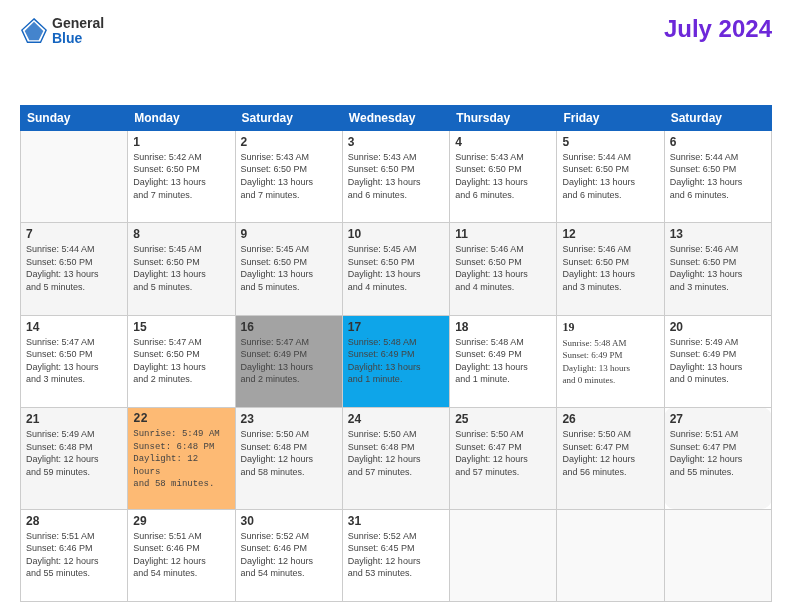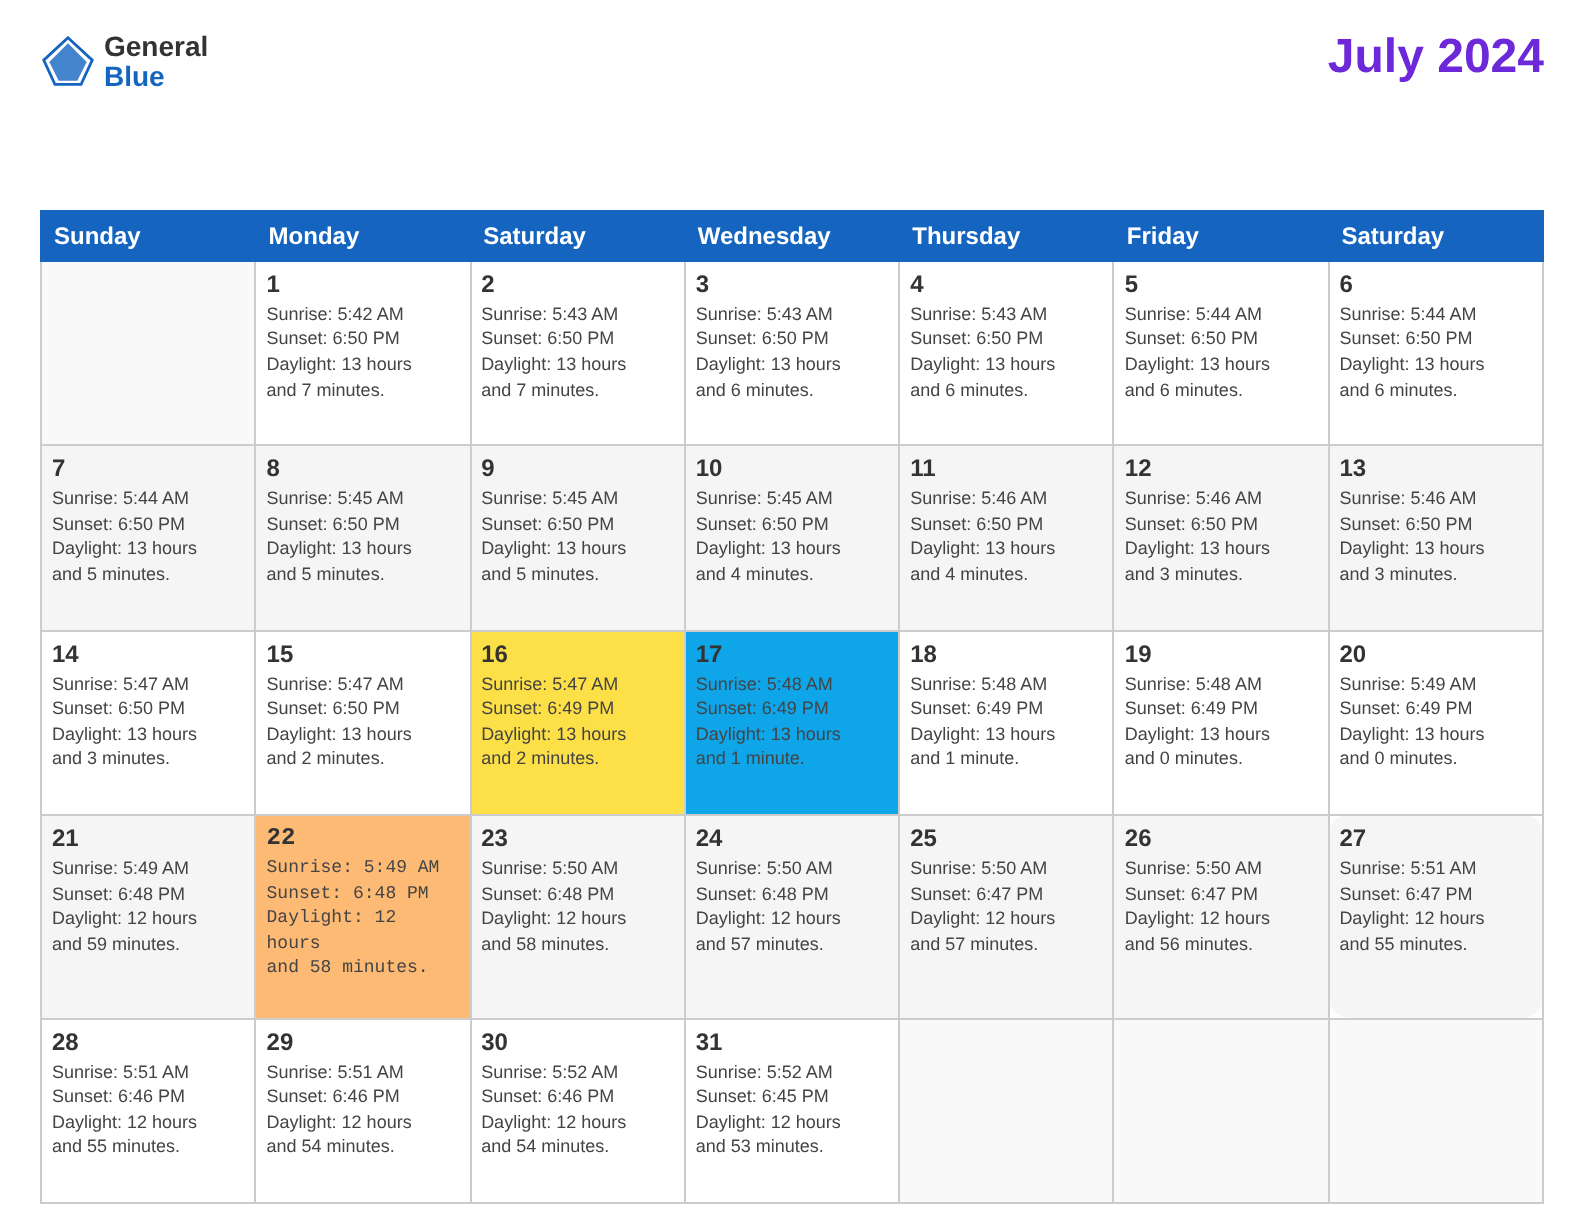--- a/index.html
+++ b/index.html
@@ -239,42 +239,42 @@
 Daylight: 13 hours
 and 3 minutes.</div>
           </td>
           <td style="background: rgb(255, 255, 255);">
             <div class="day-number">15</div>
             <div class="day-info" style="white-space: pre-line;">Sunrise: 5:47 AM
 Sunset: 6:50 PM
 Daylight: 13 hours
 and 2 minutes.</div>
           </td>
-          <td style="background: #fde047;">
+          <td style="background: #a3a3a3;">
             <div class="day-number">16</div>
             <div class="day-info" style="white-space: pre-line;">Sunrise: 5:47 AM
 Sunset: 6:49 PM
 Daylight: 13 hours
 and 2 minutes.</div>
           </td>
           <td style="background: #0ea5e9;">
             <div class="day-number">17</div>
             <div class="day-info" style="white-space: pre-line;">Sunrise: 5:48 AM
 Sunset: 6:49 PM
 Daylight: 13 hours
 and 1 minute.</div>
           </td>
           <td style="background: rgb(255, 255, 255);">
             <div class="day-number">18</div>
             <div class="day-info" style="white-space: pre-line;">Sunrise: 5:48 AM
 Sunset: 6:49 PM
 Daylight: 13 hours
 and 1 minute.</div>
           </td>
-          <td style="background: rgb(255, 255, 255);">
+          <td style="background: rgb(255, 255, 255); font-family: Liberation Serif, serif;">
             <div class="day-number">19</div>
             <div class="day-info" style="white-space: pre-line;">Sunrise: 5:48 AM
 Sunset: 6:49 PM
 Daylight: 13 hours
 and 0 minutes.</div>
           </td>
           <td style="background: rgb(255, 255, 255);">
             <div class="day-number">20</div>
             <div class="day-info" style="white-space: pre-line;">Sunrise: 5:49 AM
 Sunset: 6:49 PM

